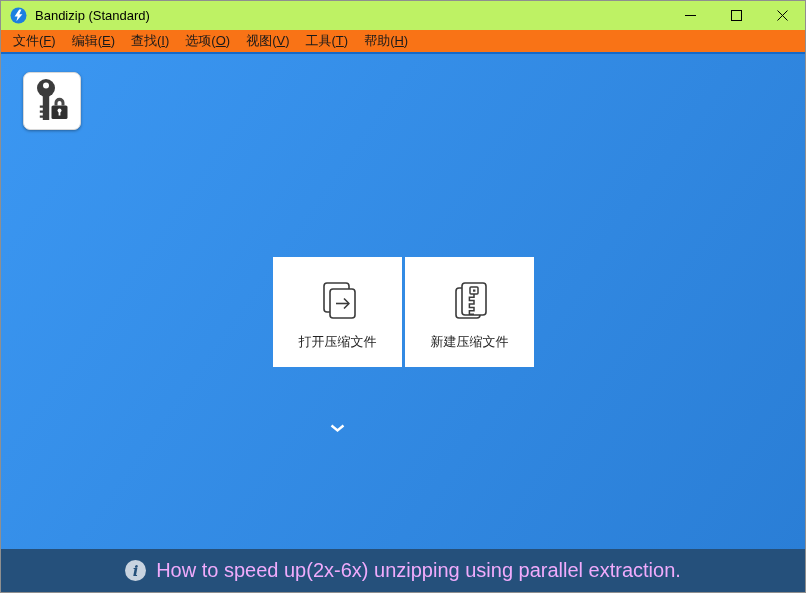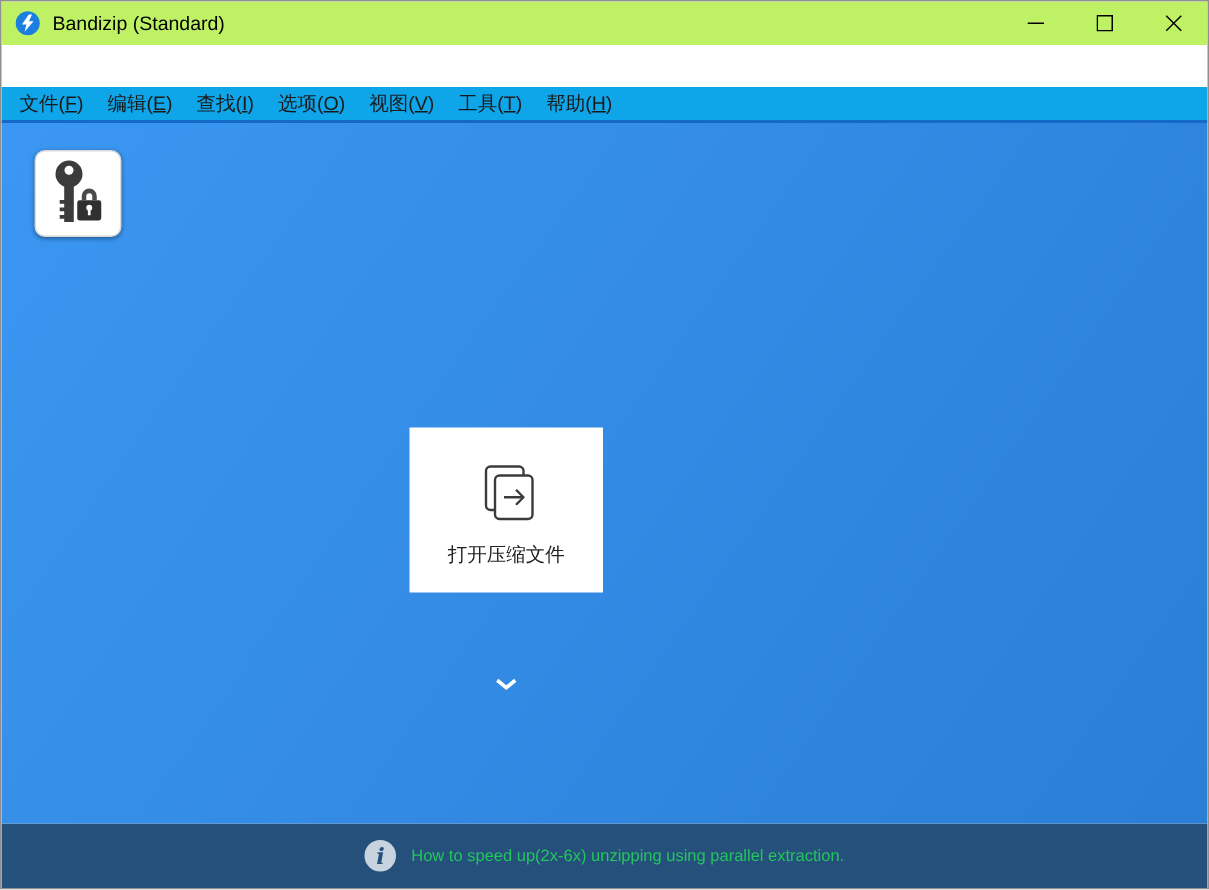--- a/index.html
+++ b/index.html
@@ -25,25 +25,24 @@
   }
   .titlebar-spacer { flex: 1; }
   .win-btn {
     width: 46px; height: 29px;
     display: flex; align-items: center; justify-content: center;
     background: transparent; border: none; cursor: default;
   }
 
   
   .menubar {
-    height: 22px; background: #0ea5e9;
+    height: 22px; background: #f97316;
     display: flex; 
     padding-left: 4px;
     flex: 0 0 auto;
-    margin-top: 28px;
   }
   .menu-item {
     font-size: 13px; color: #1a1a1a;
     padding: 2px 8px;
     white-space: nowrap;
   }
   .menu-item u { text-decoration: underline; }
 
   .accent-separator { height: 2px; flex: 0 0 auto; }
 
@@ -84,21 +83,21 @@
     flex: 0 0 auto; cursor: pointer;
   }
   .info-badge {
     width: 21px; height: 21px; border-radius: 50%;
     background: #c8d3e0; color: #25507b;
     font-family: "DejaVu Serif", "Liberation Serif", serif;
     font-style: italic; font-weight: bold; font-size: 15px;
     display: flex; align-items: center; justify-content: center;
     margin-right: 10px; flex: 0 0 auto;
   }
-  .status-text { color: #22c55e; font-size: 11px; }
+  .status-text { color: #f0abfc; font-size: 20px; }
 </style>
 </head>
 <body>
 
 <div class="window">
 
   <div class="titlebar">
     <span class="app-logo">
       <svg width="17" height="17" viewBox="0 0 17 17">
         <circle cx="8.5" cy="8.5" r="8" fill="#1b7fe0"></circle>
@@ -157,20 +156,32 @@
           <svg width="46" height="46" viewBox="0 0 46 46">
             <rect x="9" y="5" width="25" height="29" rx="3" fill="none" stroke="#3b3b3b" stroke-width="1.6"></rect>
             <rect x="15" y="11" width="25" height="29" rx="3" fill="#ffffff" stroke="#3b3b3b" stroke-width="1.6"></rect>
             <line x1="21" y1="25.5" x2="33" y2="25.5" stroke="#3b3b3b" stroke-width="1.6"></line>
             <polyline points="29,20.5 34,25.5 29,30.5" fill="none" stroke="#3b3b3b" stroke-width="1.6" stroke-linejoin="round"></polyline>
           </svg>
         </span>
         <span class="label">打开压缩文件</span>
       </button>
 
+      <button class="big-btn">
+        <span class="icon-wrap">
+          <svg width="46" height="46" viewBox="0 0 46 46">
+            <rect x="9" y="10" width="24" height="30" rx="3" fill="none" stroke="#3b3b3b" stroke-width="1.6"></rect>
+            <rect x="15" y="5" width="24" height="32" rx="3" fill="#ffffff" stroke="#3b3b3b" stroke-width="1.6"></rect>
+            <rect x="23" y="9" width="8" height="7" rx="1" fill="none" stroke="#3b3b3b" stroke-width="1.5"></rect>
+            <rect x="26" y="11.5" width="2.4" height="2.2" fill="#3b3b3b"></rect>
+            <path d="M27,16 v3.2 h-4.6 v3.4 h4.6 v3.4 h-4.6 v3.4 h4.6 v3.4 h-4.6 v3.4 h4.6" fill="none" stroke="#3b3b3b" stroke-width="1.5"></path>
+          </svg>
+        </span>
+        <span class="label">新建压缩文件</span>
+      </button>
     </div>
 
     <span class="chevron">
       <svg width="15" height="9" viewBox="0 0 15 9">
         <polyline points="1.5,1.5 7.5,6.5 13.5,1.5" fill="none" stroke="#ffffff" stroke-width="2.4"></polyline>
       </svg>
     </span>
   </div>
 
   <div class="statusbar" style="background: rgb(37, 80, 123);">

